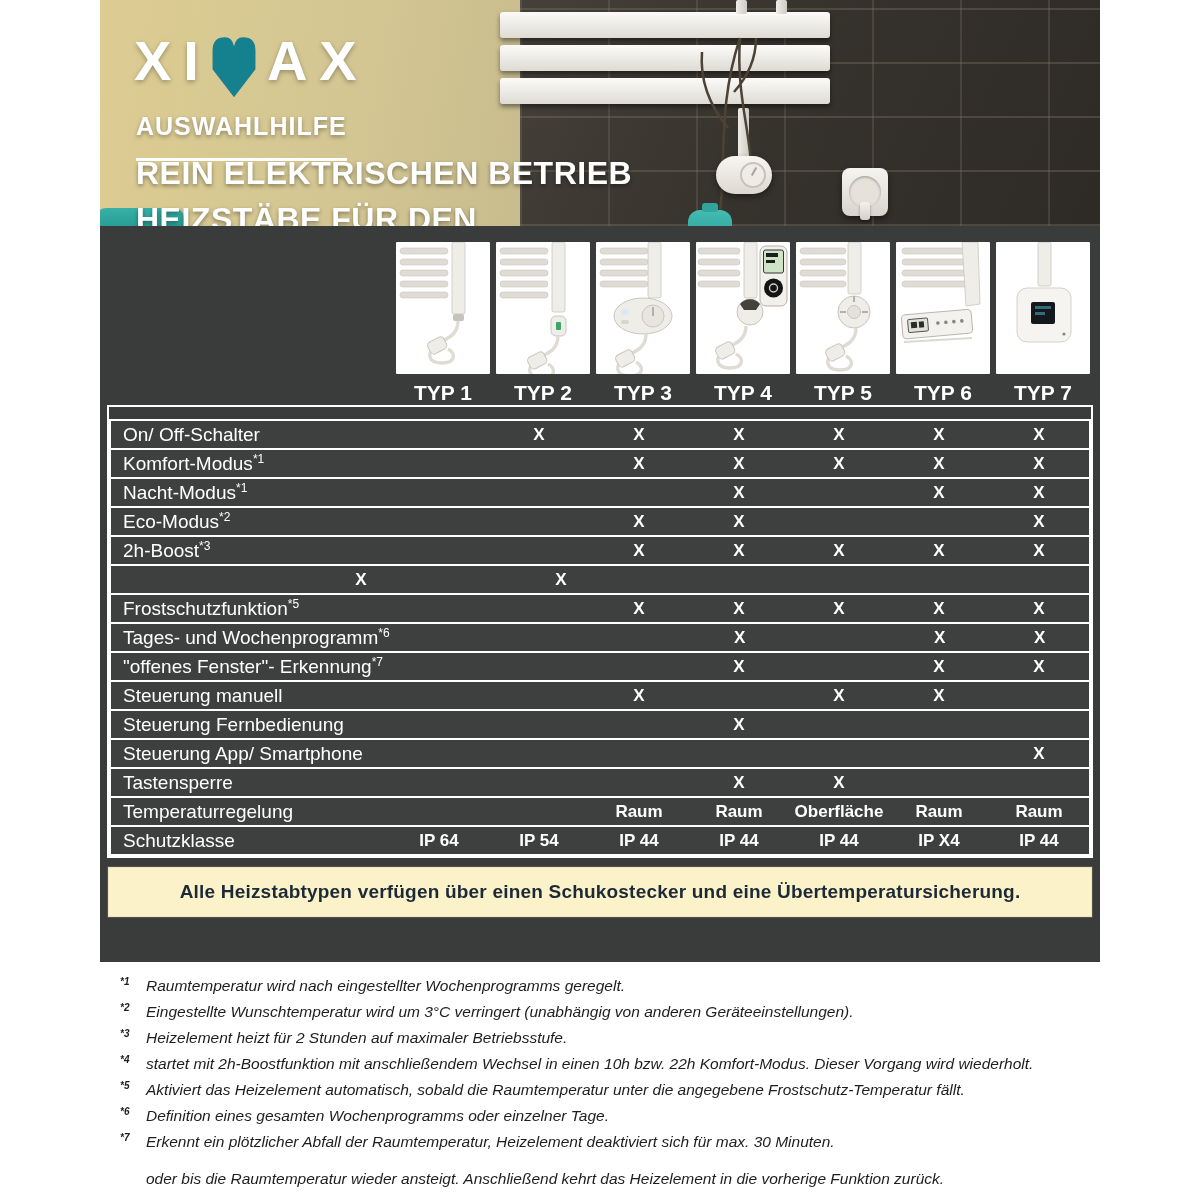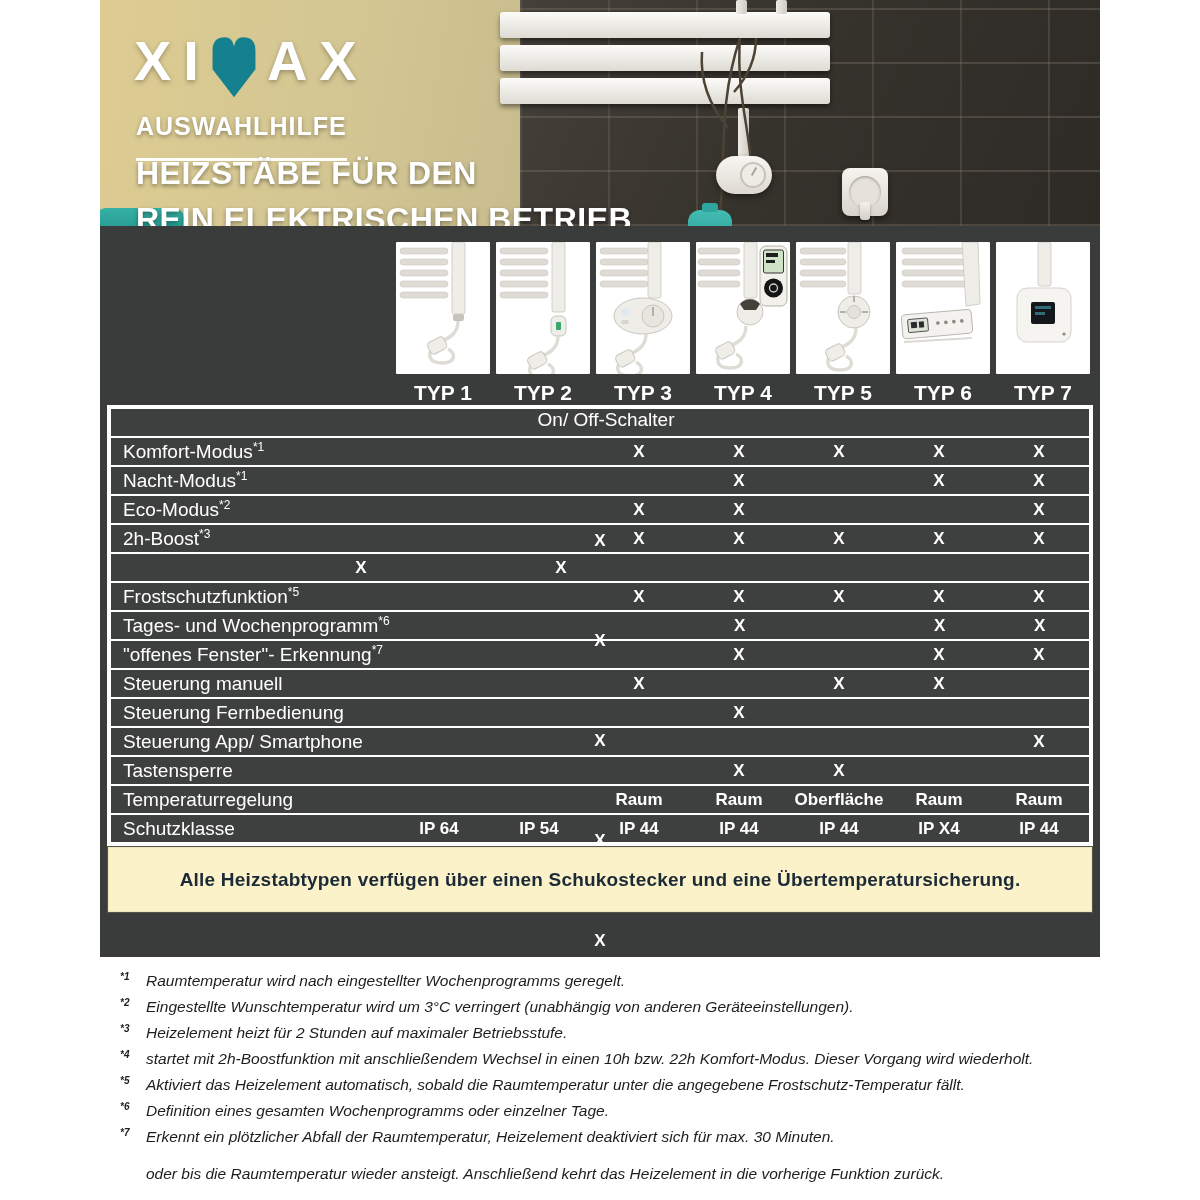--- a/index.html
+++ b/index.html
@@ -53,27 +53,27 @@
   
   .board { background:#3a3c3b; padding:16px 7px 44px 7px; }
   .thumbs-row, .typ-row { display:flex; }
   .col-spacer { width:286px; flex:0 0 286px; }
   .thumb-cell { width:100px; flex:0 0 100px; display:flex; justify-content:center; }
   .thumb-card { width:94px; height:132px; background:#fff; border-radius:1px; overflow:hidden; }
   .typ-cell { width:100px; flex:0 0 100px; text-align:center; color:#fff; font-weight:bold; font-size:21px; padding:7px 0 0; }
 
   .rows-wrap { border:2px solid #fff; background:#3a3c3b; }
   .f-row { display:flex; align-items:center; height:31px; background:#3e403f; border:2px solid #fff; margin-top:-2px; }
-  .f-row:first-child { margin-top:0;flex-direction:column; }
+  .f-row:first-child { margin-top:12px; }
   .f-label { flex:1 1 auto; color:#fff; font-size:19px; padding-left:12px; white-space:nowrap; }
   .f-label sup { font-size:12px; }
   .f-val { width:100px; flex:0 0 100px; text-align:center; color:#fff; font-weight:bold; font-size:17px; }
 
-  .banner { background:#fbf2c9; border:1px solid #57534a; box-shadow:inset 0 0 0 1px #efe6bd;
-    height:67px; display:flex; align-items:center; justify-content:center; }
+  .banner { margin-top:8px; background:#fbf2c9; border:1px solid #57534a; box-shadow:inset 0 0 0 1px #efe6bd;
+    height:52px; display:flex; align-items:center; justify-content:center; }
   .banner-text { color:#1c2a38; font-weight:bold; font-size:19px; letter-spacing:.2px; }
 
   
   .footnotes { padding:14px 0 0 20px; }
   .fn { display:flex; margin-bottom:7px; color:#1d1d1d; }
   .fn-marker { font-style:italic; font-size:12px; width:26px; flex:0 0 26px; padding-top:0; font-weight:bold; }
   .fn-text { font-style:italic; font-size:15.5px; line-height:19px; }
   .fn-text .ln { margin-bottom:18px; }
   .fn-text .ln:last-child { margin-bottom:0; }
 </style>
@@ -113,22 +113,22 @@
 
       <div class="brand">
         <span>XI</span>
         <svg class="mark" viewBox="0 0 64 80">
           <path d="M6 44 L6 21 Q6 5 21 5 Q30 5 32 16 Q34 5 43 5 Q58 5 58 21 L58 44 L32 78 Z" fill="#15808e"></path>
         </svg>
         <span>AX</span>
       </div>
       <div class="eyebrow">AUSWAHLHILFE</div>
       <div class="hero-title">
+        <div>REIN ELEKTRISCHEN BETRIEB</div>
         <div>HEIZSTÄBE FÜR DEN</div>
-        <div>REIN ELEKTRISCHEN BETRIEB</div>
       </div>
     </header>
 
     <section class="board">
       <div class="thumbs-row" id="thumbs">
           <div class="col-spacer"></div>
           <div class="thumb-cell">
             <div class="thumb-card"><svg viewBox="0 0 94 132" width="94" height="132">
                 <rect x="4" y="6" width="48" height="6" rx="3" fill="#dfdcd6" stroke="#c9c6bf" stroke-width="0.6"></rect>
                 <rect x="4" y="17" width="48" height="6" rx="3" fill="#dfdcd6" stroke="#c9c6bf" stroke-width="0.6"></rect>

